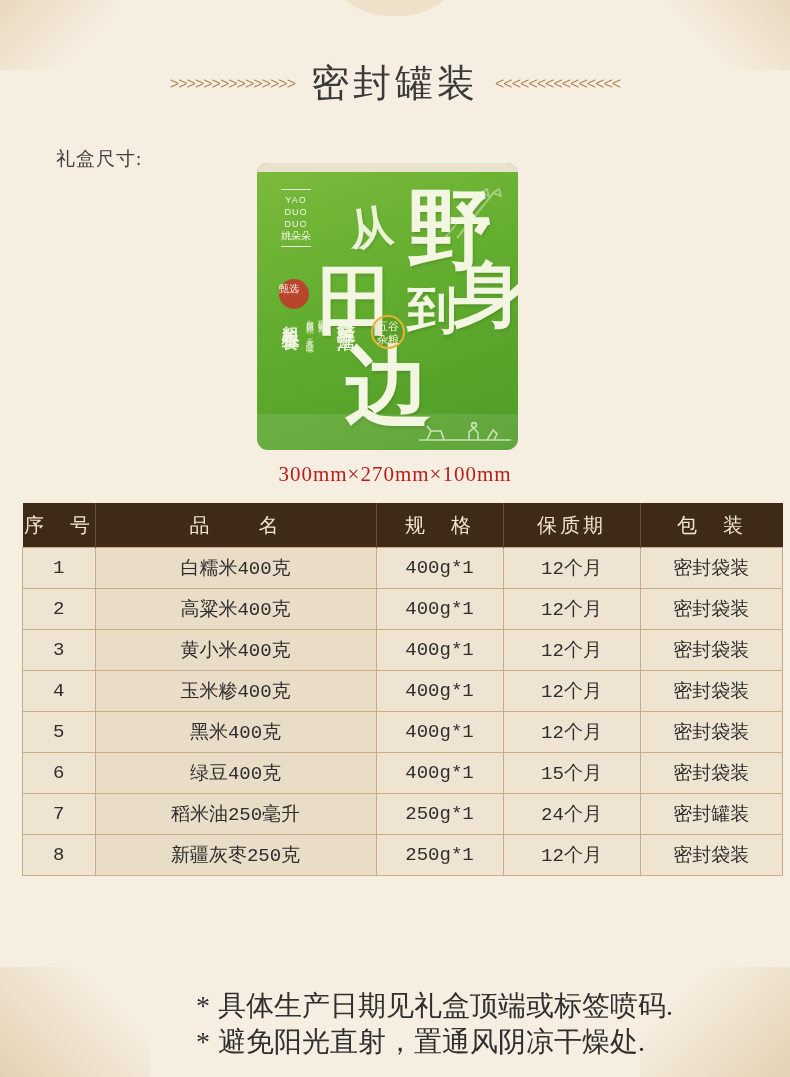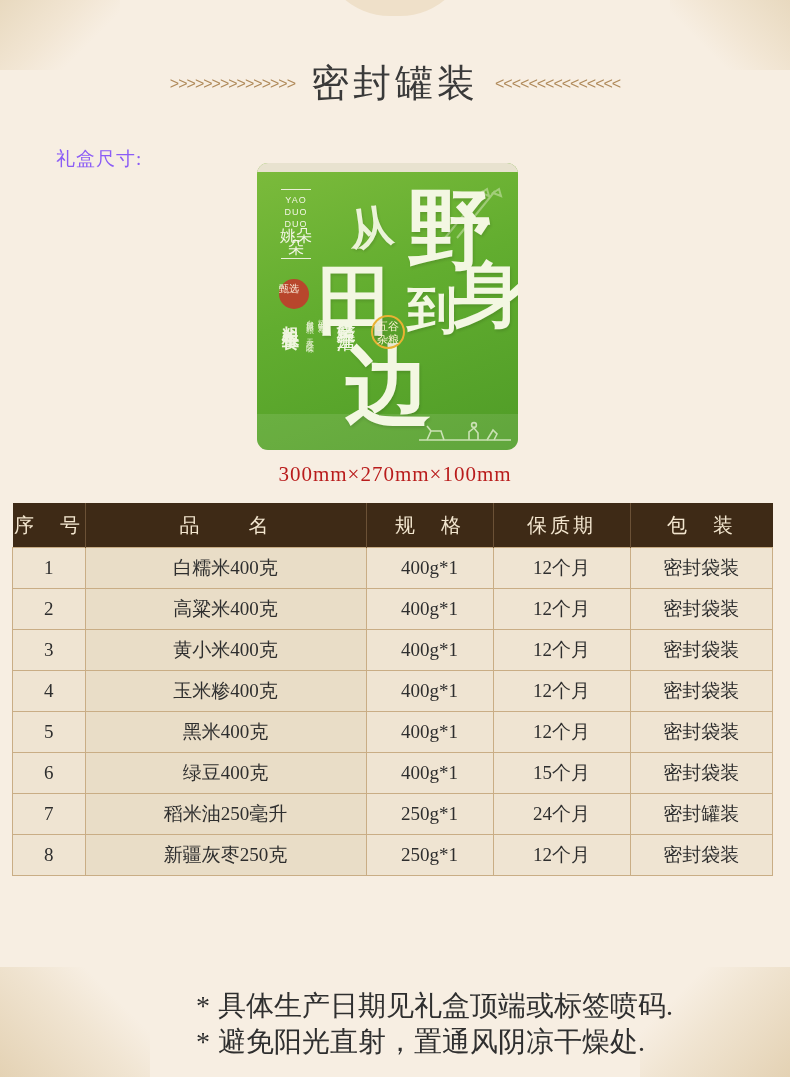--- a/index.html
+++ b/index.html
@@ -76,21 +76,21 @@
     font-family: "Liberation Serif", serif;
     white-space: nowrap;
   }
 
   
   .boxsize-label {
     position: absolute;
     top: 146px;
     left: 56px;
     font-size: 19px;
-    color: #8b5cf6;
+    color: #404040;
     letter-spacing: 1px;
   }
 
   
   .package {
     position: absolute;
     top: 163px;
     left: 257px;
     width: 261px;
     height: 287px;
@@ -122,21 +122,21 @@
     letter-spacing: 1px;
     font-family: "Liberation Sans", sans-serif;
   }
   .pkg-logo .rule {
     height: 1px;
     background: #eaf0d8;
     margin: 4px auto;
     width: 30px;
   }
   .pkg-logo .cn {
-    font-size: 16px;
+    font-size: 10px;
     letter-spacing: 0;
     font-family: "Liberation Serif", serif;
   }
   .pkg-big {
     position: absolute;
     color: #f3f7e2;
     font-weight: bold;
     font-family: "Liberation Serif", serif;
     text-shadow: 1px 2px 3px rgba(0,0,0,0.12);
     line-height: 1;
@@ -222,22 +222,23 @@
     text-align: center;
     font-size: 21px;
     color: #b91c1c;
     letter-spacing: 1px;
   }
 
   
   .table-wrap {
     position: absolute;
     top: 503px;
-    left: 12px;
+    left: 22px;
     width: 746px;
+    font-family: Liberation Mono, monospace;
   }
   table {
     border-collapse: collapse;
     width: 100%;
     table-layout: fixed;
   }
   thead td {
     background: #3e2a16;
     color: #f3e6cf;
     font-size: 20px;

